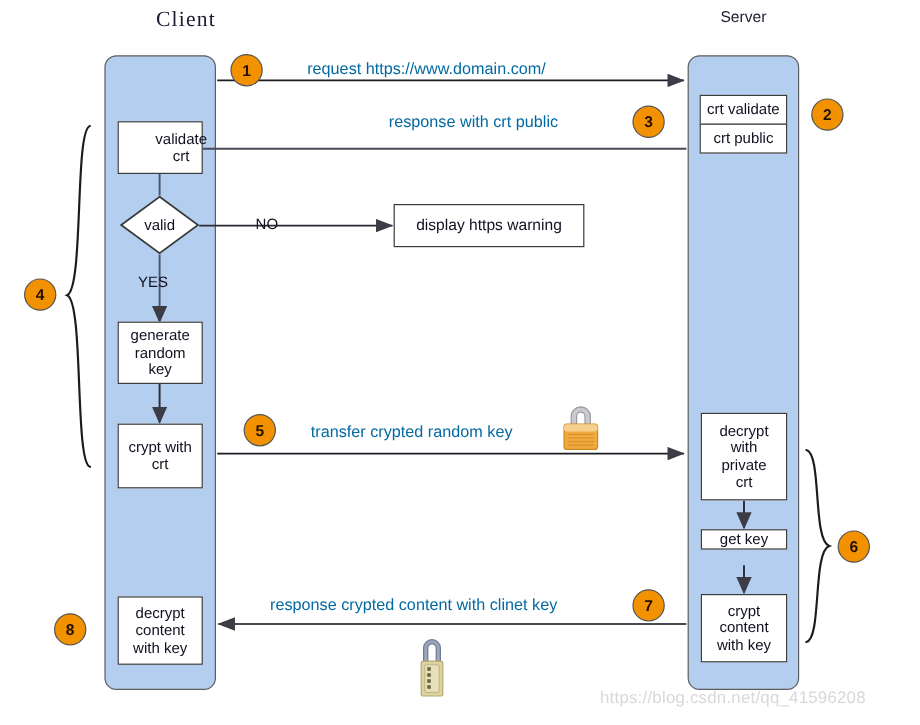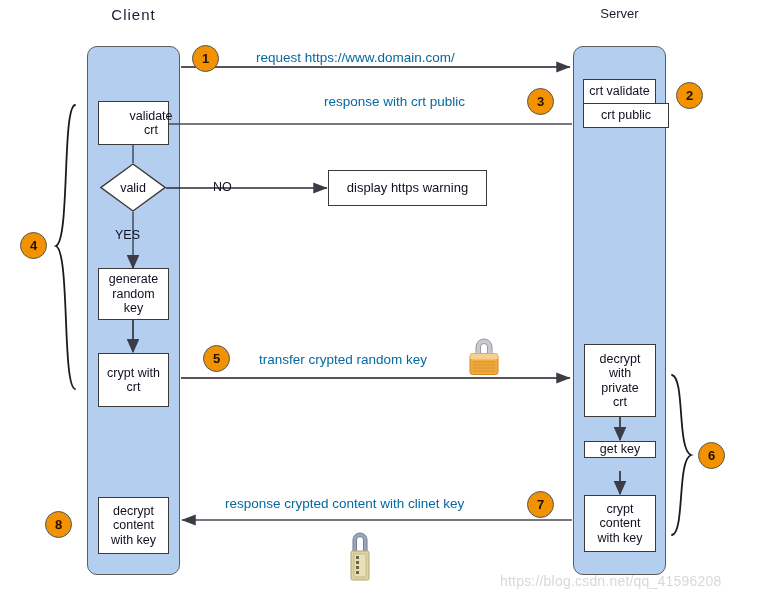--- a/index.html
+++ b/index.html
@@ -26,23 +26,24 @@
     box-sizing: border-box;
   }
   .actor-label {
     position: absolute;
     font-size: 13px;
     color: #1b1b2f;
     white-space: nowrap;
     text-align: center;
   }
   .actor-label.mono {
-    font-family: Liberation Sans, sans-serif;
+    font-family: Liberation Serif, serif;
     letter-spacing: 1px;
-    font-size: 15px;
+    font-size: 18px;
+    text-align: right;
   }
   
   .pbox {
     position: absolute;
     background: #ffffff;
     border: 1.4px solid #3a3a3a;
     box-sizing: border-box;
     display: flex;
     align-items: center;
     justify-content: center;
@@ -186,21 +187,21 @@
   <div class="pbox" style="left:98px; top:353px; width:71px; height:54px;">crypt with
 crt</div>
 
   <div class="pbox" style="left:98px; top:497px; width:71px; height:57px;">decrypt
 content
 with key</div>
 
   <div class="pbox" style="left:328px; top:170px; width:159px; height:36px; font-size:13px;">display https warning</div>
 
   <div class="pbox" style="left:583px; top:79px; width:73px; height:25px;">crt validate</div>
-  <div class="pbox" style="left:583px; top:103px; width:86px; height:25px;">crt public</div>
+  <div class="pbox" style="left:583px; top:103px; width:73px; height:25px;">crt public</div>
 
   <div class="pbox" style="left:584px; top:344px; width:72px; height:73px;">decrypt
 with
 private
 crt</div>
 
   <div class="pbox" style="left:584px; top:441px; width:72px; height:17px;">get key</div>
 
   <div class="pbox" style="left:584px; top:495px; width:72px; height:57px;">crypt
 content

